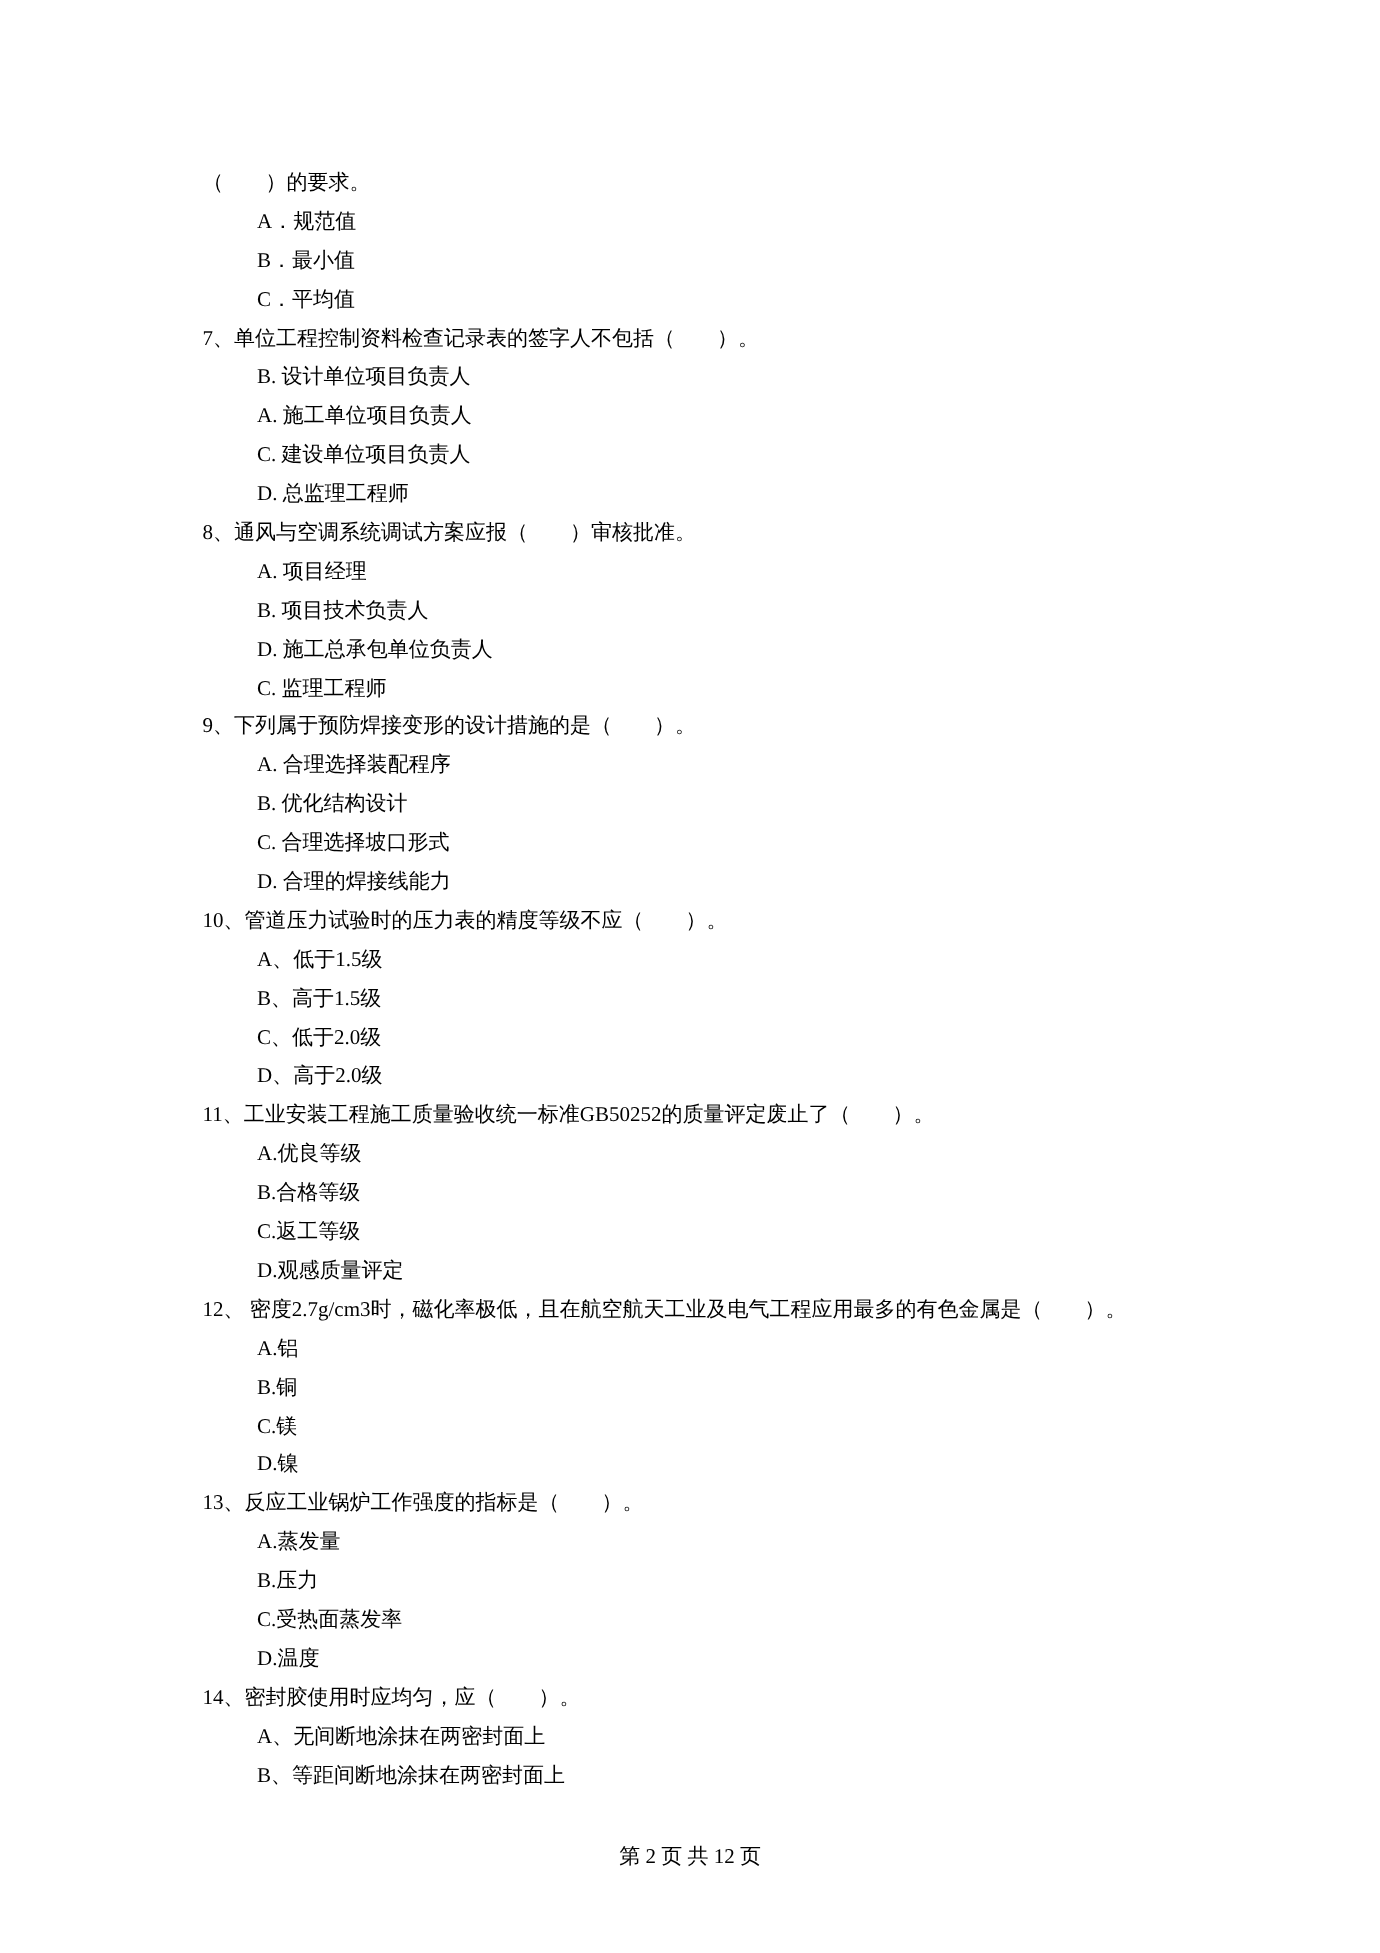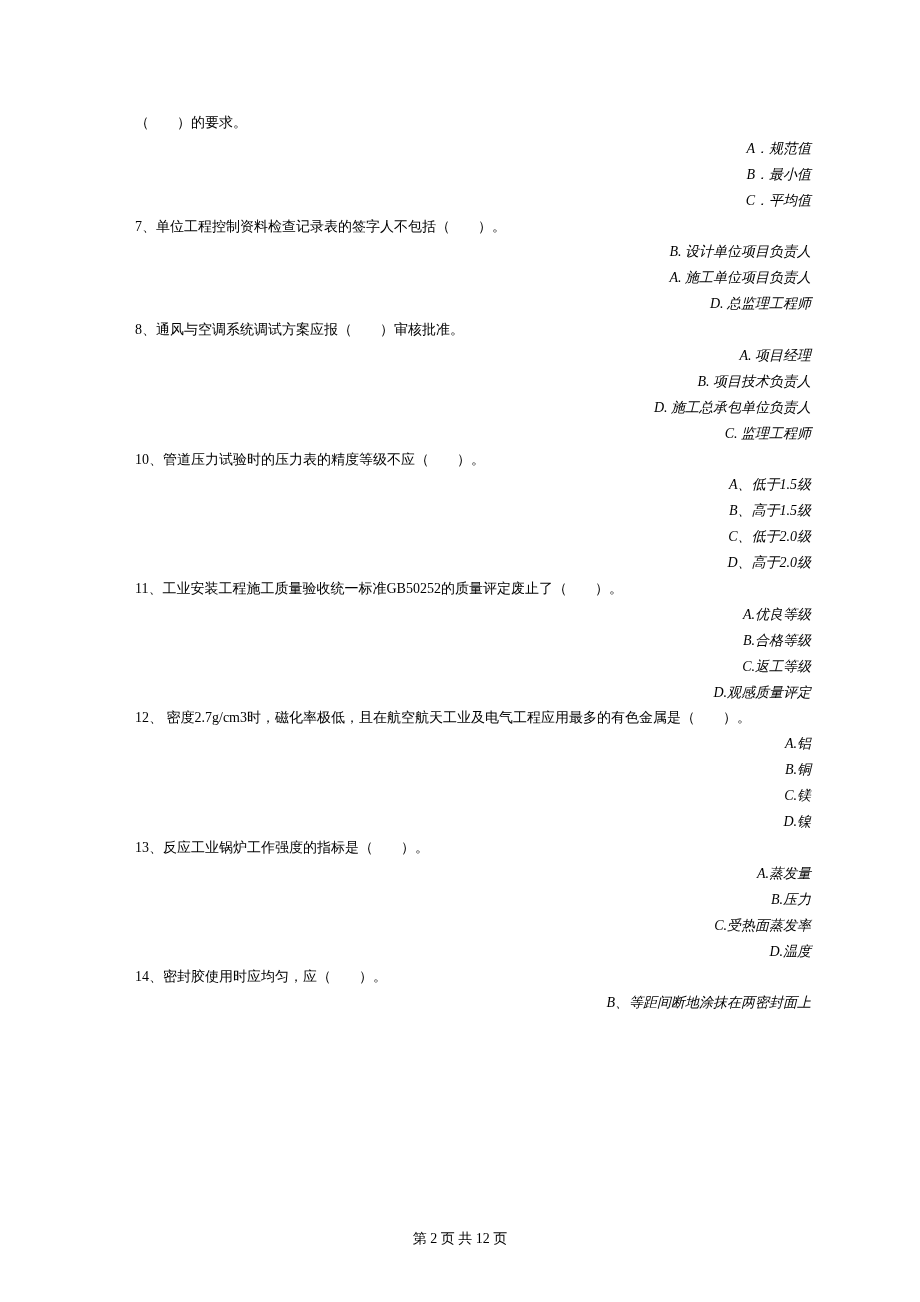--- a/index.html
+++ b/index.html
@@ -18,22 +18,21 @@
       position: relative;
     }
     .page {
       padding: 110px 109px 0 135px;
     }
     .question-stem {
       text-align: left;
     }
     .option {
       padding-left: 2.6em;
-      text-align: right;
-      font-style: italic;
+      text-align: left;
     }
     .footer {
       position: absolute;
       bottom: 50px;
       left: 0;
       width: 100%;
       text-align: center;
       font-size: 14px;
     }
   </style>
@@ -45,31 +44,39 @@
     <div class="question-stem">（　　）的要求。</div>
     <div class="option">A．规范值</div>
     <div class="option">B．最小值</div>
     <div class="option">C．平均值</div>
   </div>
 
   <div>
     <div class="question-stem">7、单位工程控制资料检查记录表的签字人不包括（　　）。</div>
     <div class="option">B. 设计单位项目负责人</div>
     <div class="option">A. 施工单位项目负责人</div>
+    <div class="option">C. 建设单位项目负责人</div>
     <div class="option">D. 总监理工程师</div>
   </div>
 
   <div>
     <div class="question-stem">8、通风与空调系统调试方案应报（　　）审核批准。</div>
     <div class="option">A. 项目经理</div>
     <div class="option">B. 项目技术负责人</div>
     <div class="option">D. 施工总承包单位负责人</div>
     <div class="option">C. 监理工程师</div>
   </div>
 
+  <div>
+    <div class="question-stem">9、下列属于预防焊接变形的设计措施的是（　　）。</div>
+    <div class="option">A. 合理选择装配程序</div>
+    <div class="option">B. 优化结构设计</div>
+    <div class="option">C. 合理选择坡口形式</div>
+    <div class="option">D. 合理的焊接线能力</div>
+  </div>
 
   <div>
     <div class="question-stem">10、管道压力试验时的压力表的精度等级不应（　　）。</div>
     <div class="option">A、低于1.5级</div>
     <div class="option">B、高于1.5级</div>
     <div class="option">C、低于2.0级</div>
     <div class="option">D、高于2.0级</div>
   </div>
 
   <div>
@@ -91,17 +98,18 @@
   <div>
     <div class="question-stem">13、反应工业锅炉工作强度的指标是（　　）。</div>
     <div class="option">A.蒸发量</div>
     <div class="option">B.压力</div>
     <div class="option">C.受热面蒸发率</div>
     <div class="option">D.温度</div>
   </div>
 
   <div>
     <div class="question-stem">14、密封胶使用时应均匀，应（　　）。</div>
+    <div class="option">A、无间断地涂抹在两密封面上</div>
     <div class="option">B、等距间断地涂抹在两密封面上</div>
   </div>
 </div>
 
 <div class="footer">第 2 页 共 12 页</div>
 
 </body></html>

